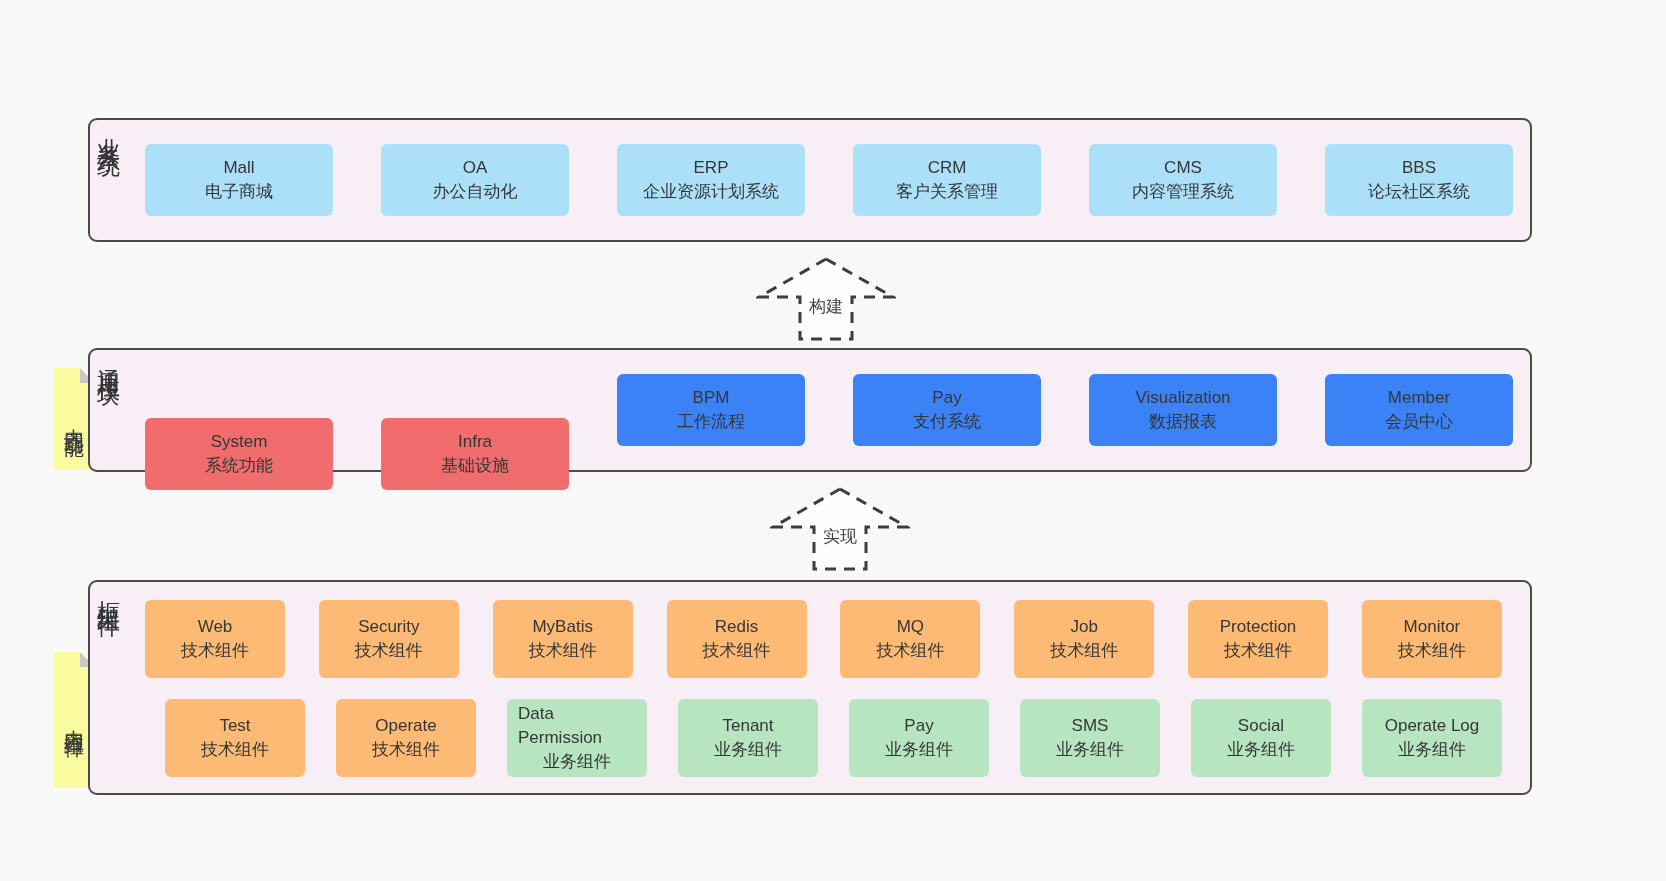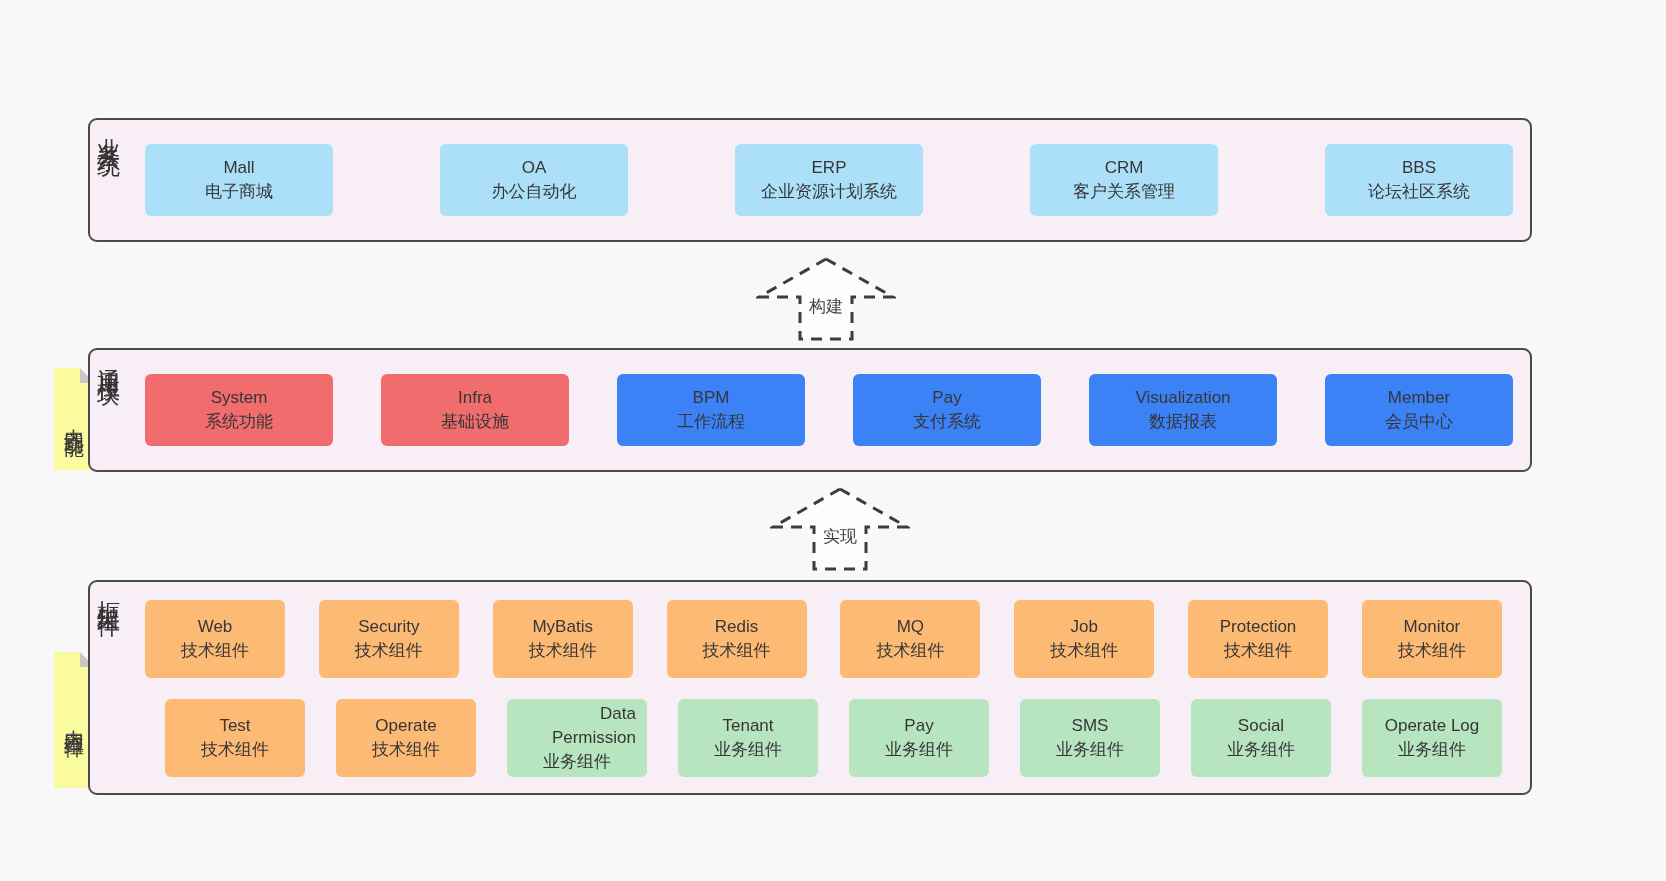--- a/index.html
+++ b/index.html
@@ -50,30 +50,30 @@
     width:1357px;
     display:flex; justify-content:space-between;
   }
   .row8.r1 { top:18px; }
   .row8.r2 { top:117px;padding-left:20px; }
 
   .box {
     display:flex; flex-direction:column;
     align-items:center; justify-content:center;
     border-radius:6px;
-    text-align:right;
+    text-align:left;
     line-height:1.42;
   }
   .box .bt, .box .bs { font-size:17px; color:#363636; }
   .wide  { width:188px; height:72px; }
   .small { width:140px; height:78px; }
   .small .bt { max-width:118px; }
 
   .blue  { background:#ace0f9; }
-  .red   { background:#f16c6c; }
+  .red   { background:#f16c6c;margin-top:44px; }
   .pink  { background:#3b82f6; }
   .green { background:#fdba74; }
   .lgreen{ background:#b7e5c0; }
 
   
   .note {
     position:absolute;
     left:54px; width:41px;
     background:#fafa9e;
     clip-path:polygon(0 0, calc(100% - 15px) 0, 100% 15px, 100% 100%, 0 100%);
@@ -139,20 +139,24 @@
     </div>
     <div class="box wide blue">
       <div class="bt">ERP</div>
       <div class="bs">企业资源计划系统</div>
     </div>
     <div class="box wide blue">
       <div class="bt">CRM</div>
       <div class="bs">客户关系管理</div>
     </div>
     <div class="box wide blue">
+      <div class="bt">CMS</div>
+      <div class="bs">内容管理系统</div>
+    </div>
+    <div class="box wide blue">
       <div class="bt">BBS</div>
       <div class="bs">论坛社区系统</div>
     </div>
   </div>
 </div>
 
 <svg class="arrow arrow-1" viewBox="0 0 140 86">
   <polygon points="70,3 137,41 96,41 96,83 44,83 44,41 3,41"></polygon>
   <rect x="47" y="34" width="46" height="30"></rect>
   <text x="70" y="56">构建</text>

